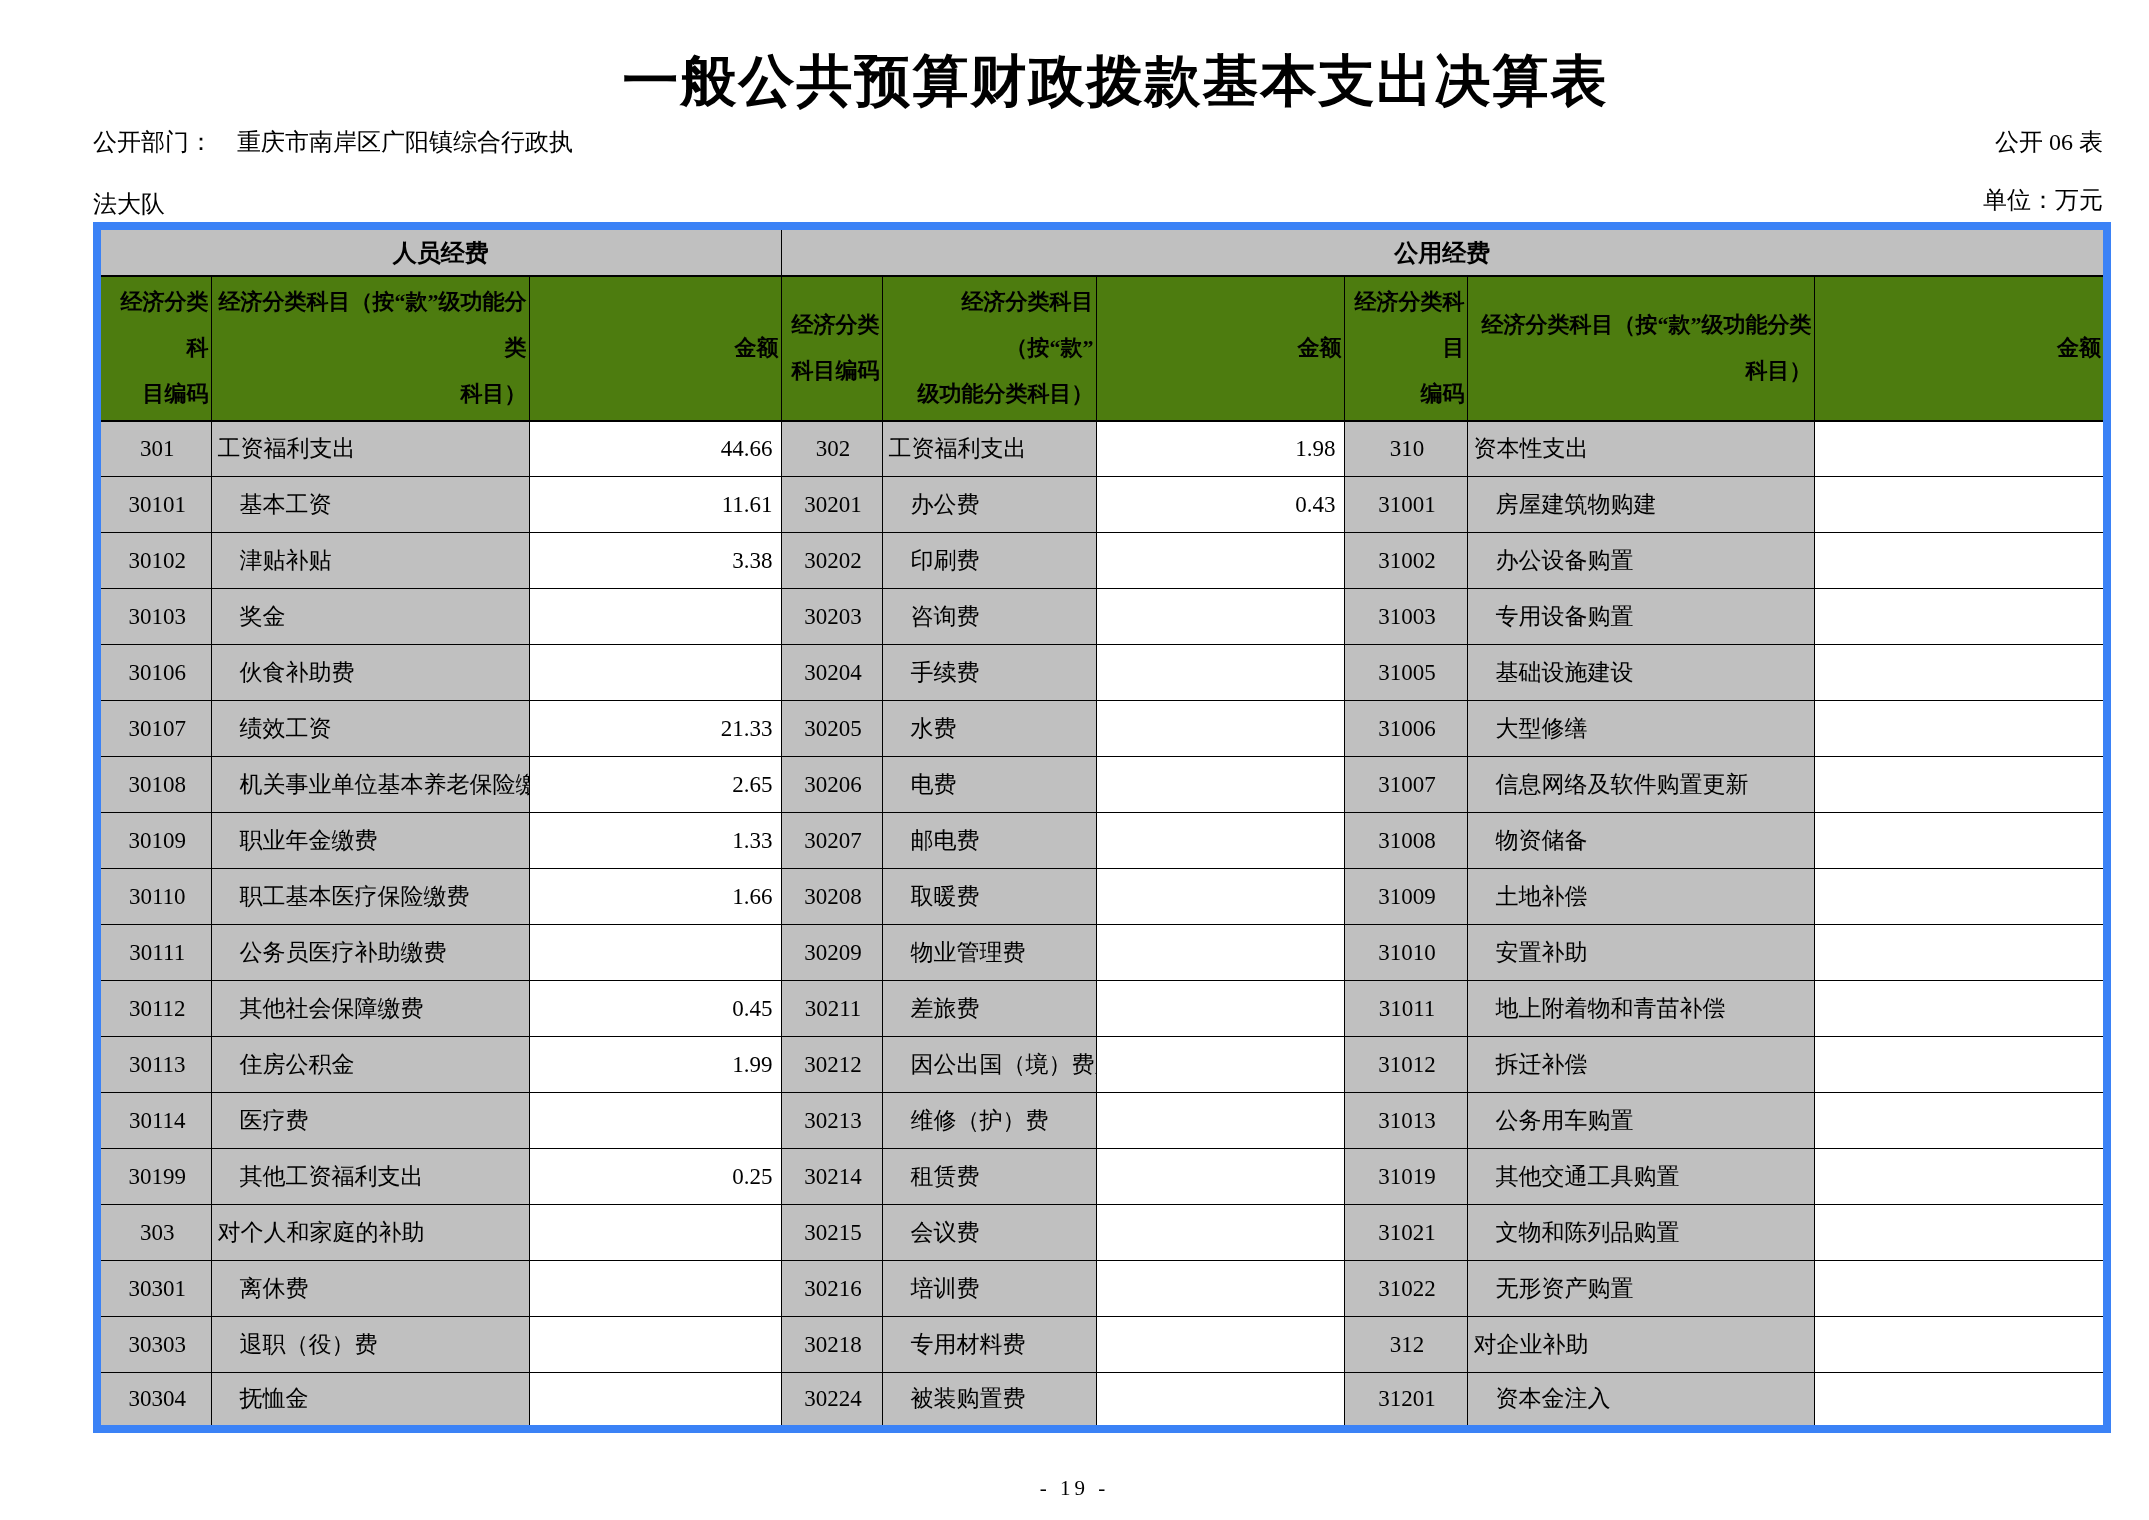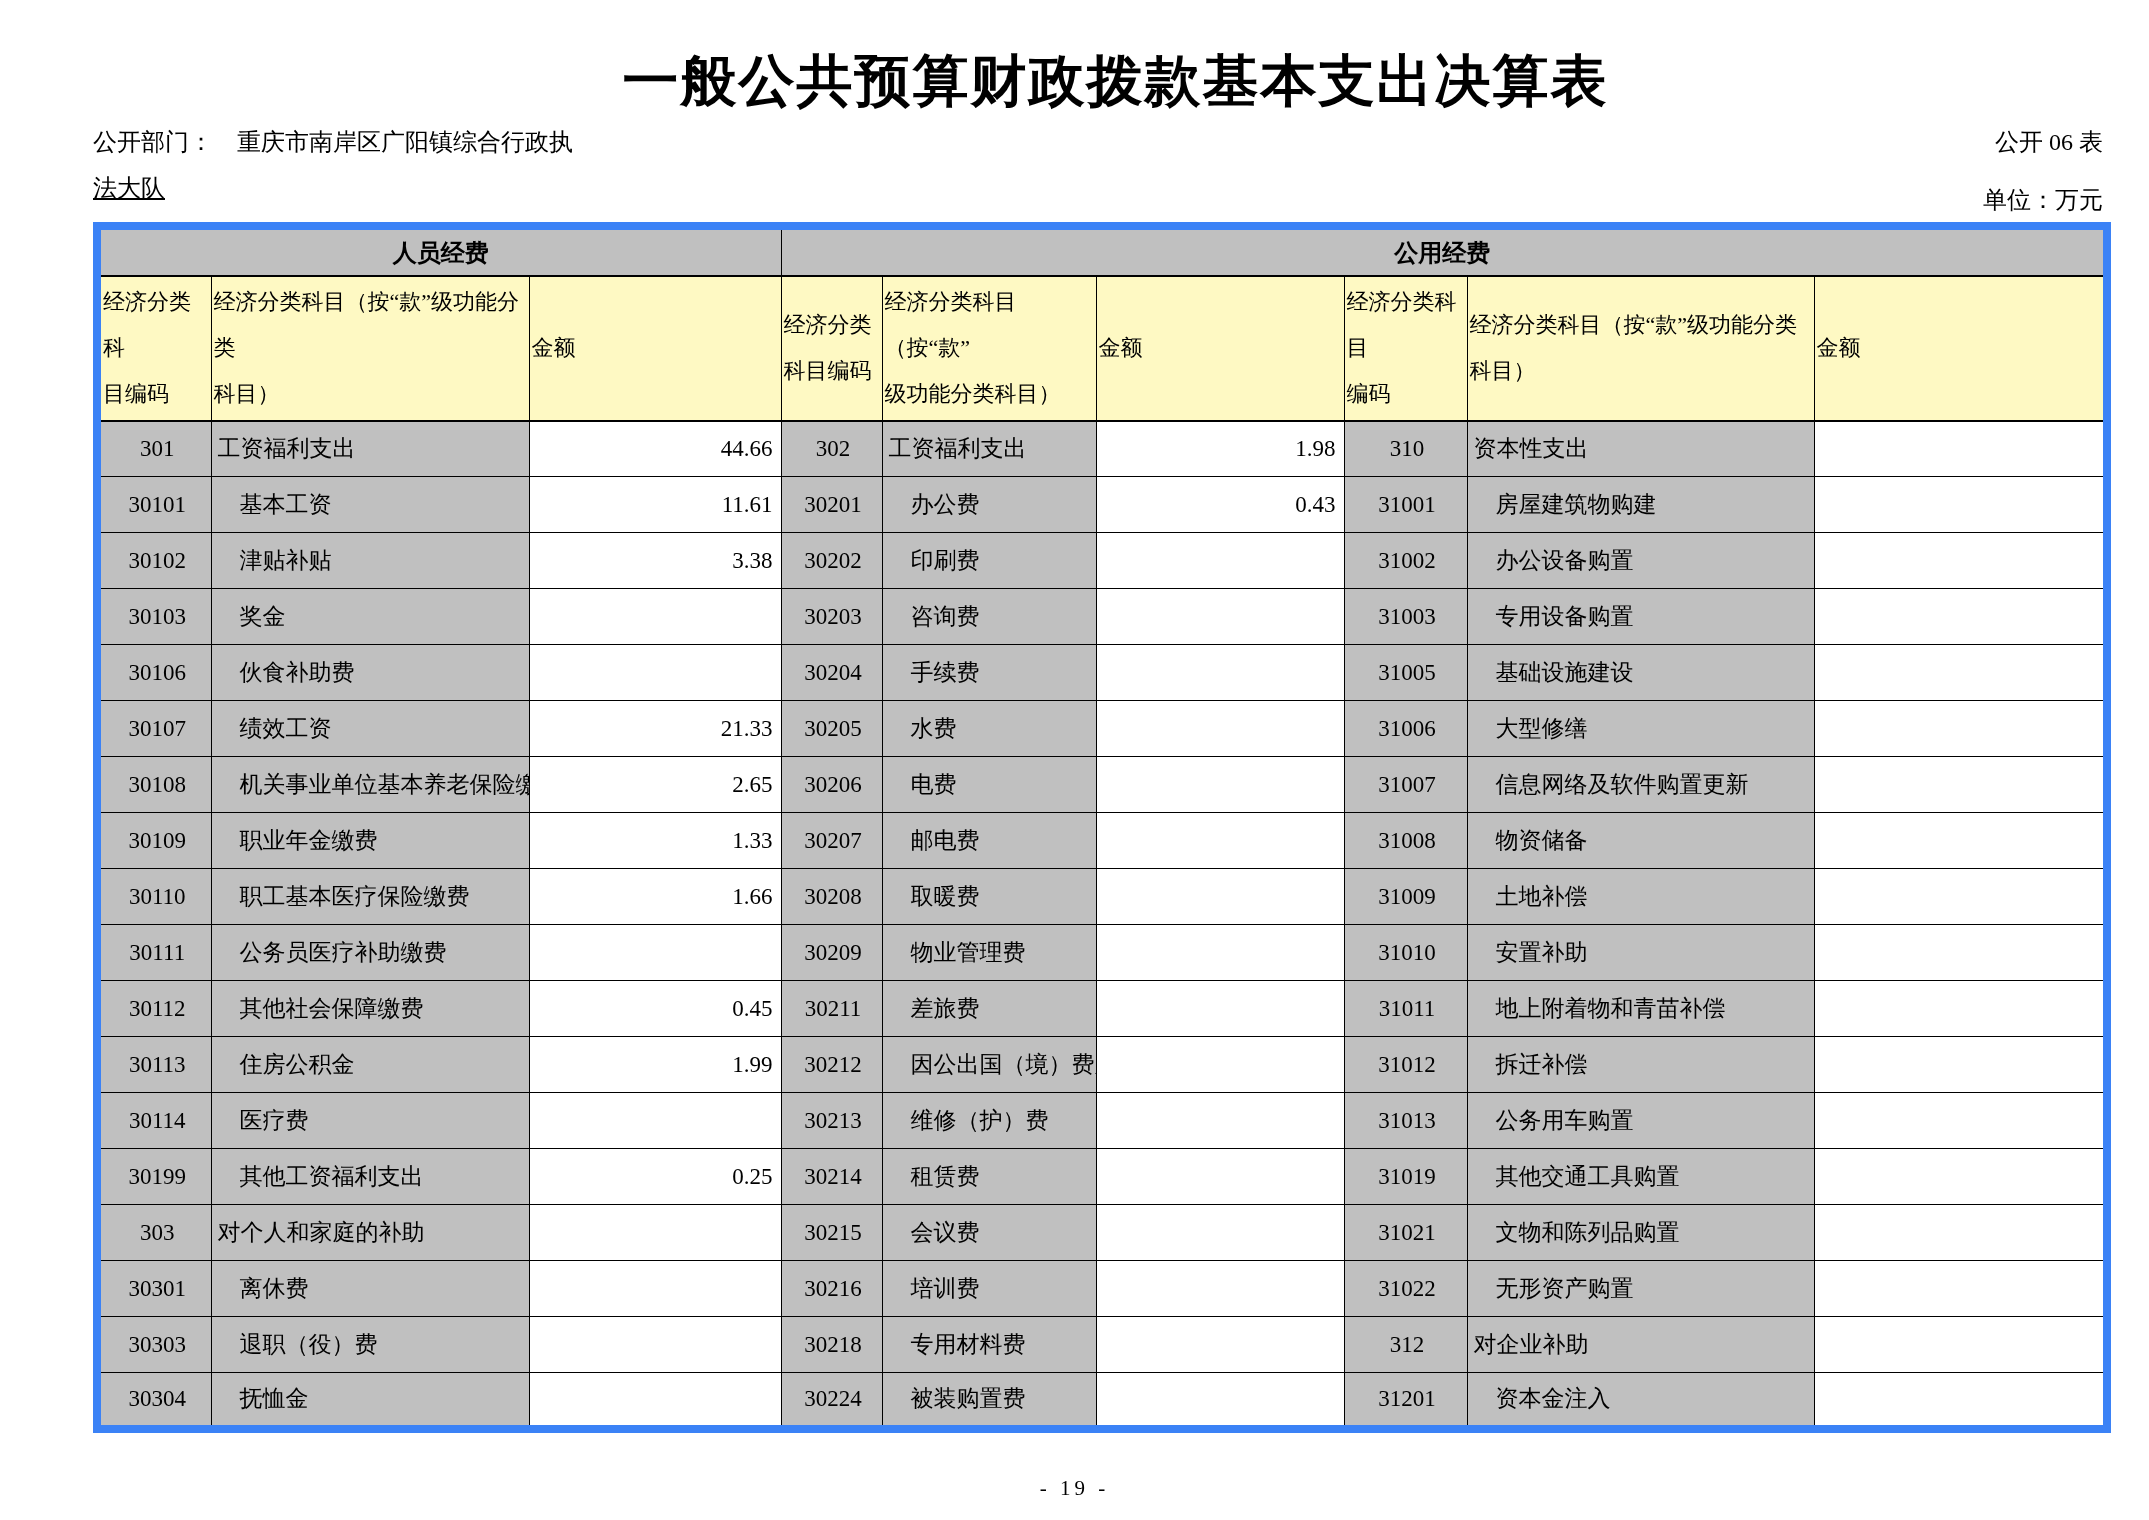--- a/index.html
+++ b/index.html
@@ -10,34 +10,34 @@
   #page{position:relative;width:2149px;height:1520px;overflow:hidden;background:#fff;}
   .title{
     position:absolute;top:44px;left:1px;width:100%;text-align:center;
     font-size:56px;font-weight:bold;letter-spacing:2px;
     font-family:"Liberation Sans","DejaVu Sans",sans-serif;
     margin-left:40px;
   }
   .meta{position:absolute;font-size:24px;white-space:pre;}
   .m-left1{top:126px;left:93px;}
   .m-right1{top:126px;right:46px;}
-  .m-left2{top:172px;left:93px;text-decoration:underline;}
+  .m-left2{top:188px;left:93px;}
   .m-right2{top:184px;right:46px;}
   table.acct{
     position:absolute;left:93px;top:222px;width:2010px;
     table-layout:fixed;border-collapse:collapse;border:8px solid #3b82f6;
   }
   .acct th,.acct td{border:1px solid #000;box-sizing:border-box;}
   tr.group-row th{
     height:50px;background:#c0c0c0;font-size:24px;font-weight:bold;
     text-align:center;vertical-align:middle;border-bottom-width:2px;
   }
   tr.header-row th{
-    height:118px;background:#fef9c3;font-size:22px;font-weight:normal;
-    text-align:left;vertical-align:middle;white-space:pre-line;
+    height:118px;background:#4d7c0f;font-size:22px;font-weight:bold;
+    text-align:right;vertical-align:middle;white-space:pre-line;
     line-height:2.1;padding:2px;border-bottom-width:2px;overflow:hidden;
   }
   td.cell{
     height:56px;font-size:23px;background:#c0c0c0;
     vertical-align:middle;overflow:hidden;white-space:nowrap;
   }
   td.code{padding-left:4px;text-align:center;}
   td.subject{padding-left:6px;text-align:left;}
   td.subject.indent{padding-left:28px;}
   td.amount{background:#ffffff;text-align:right;padding-right:8px;}

